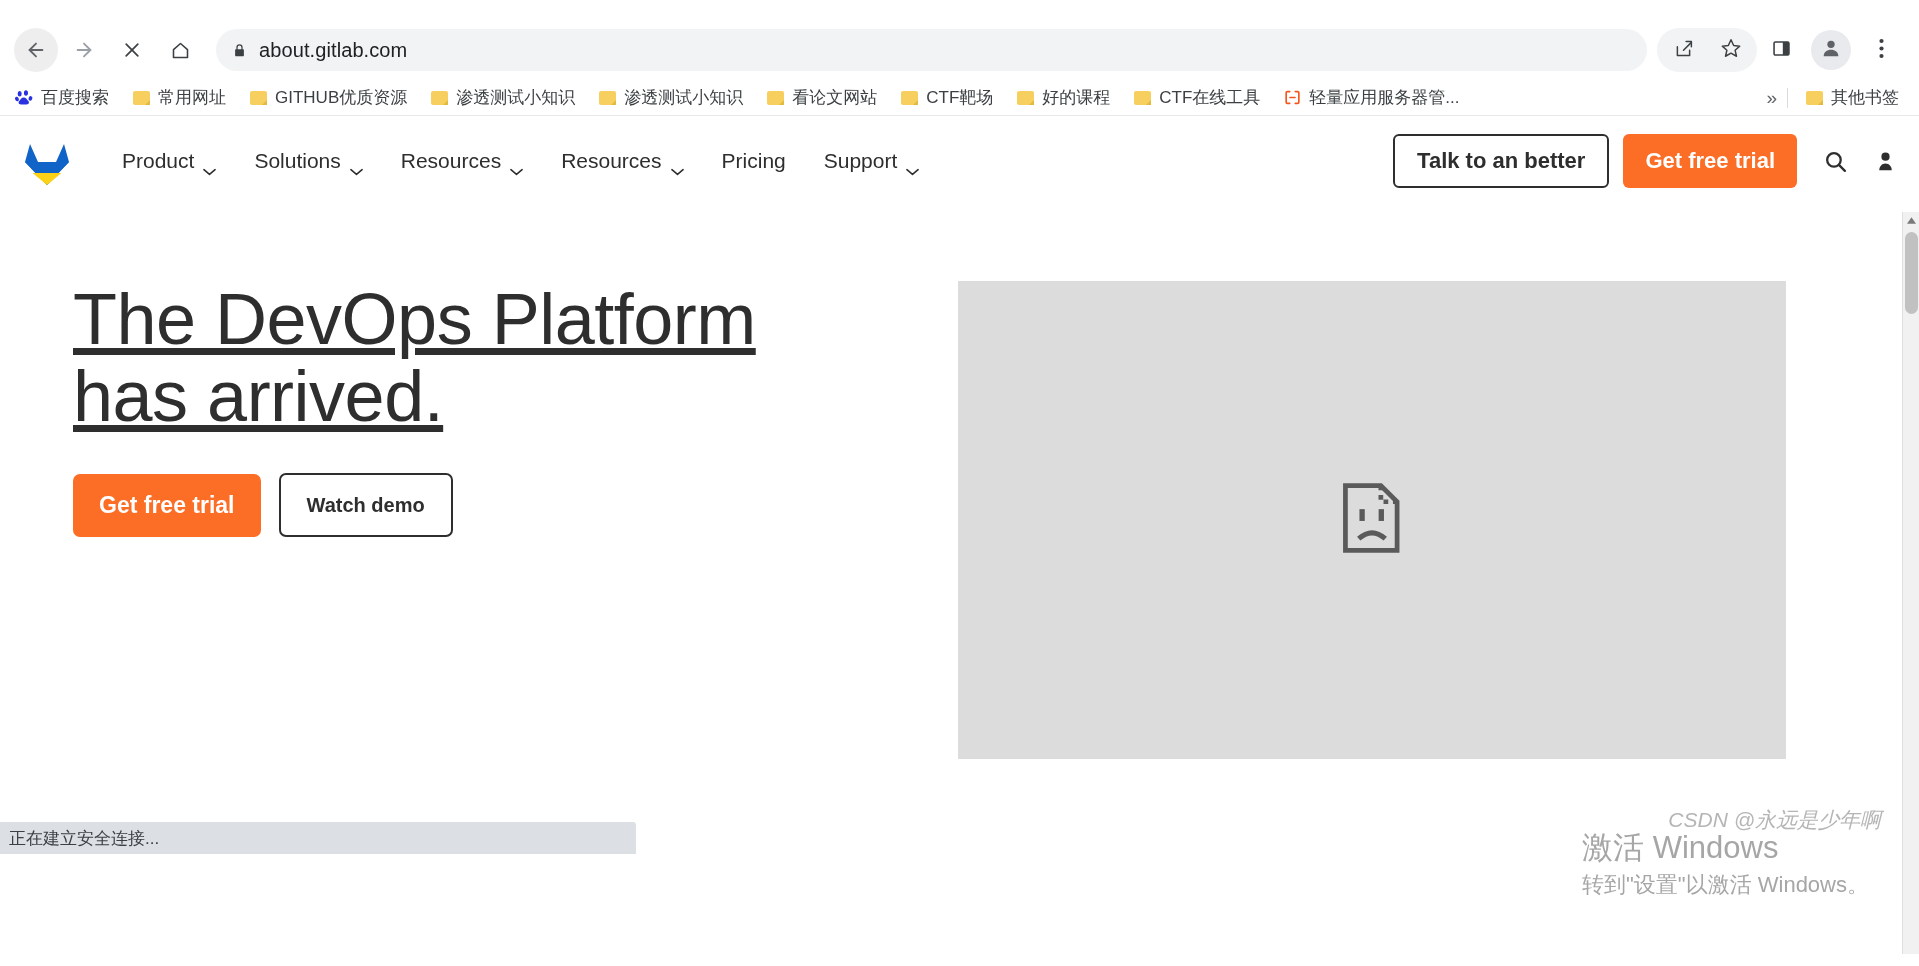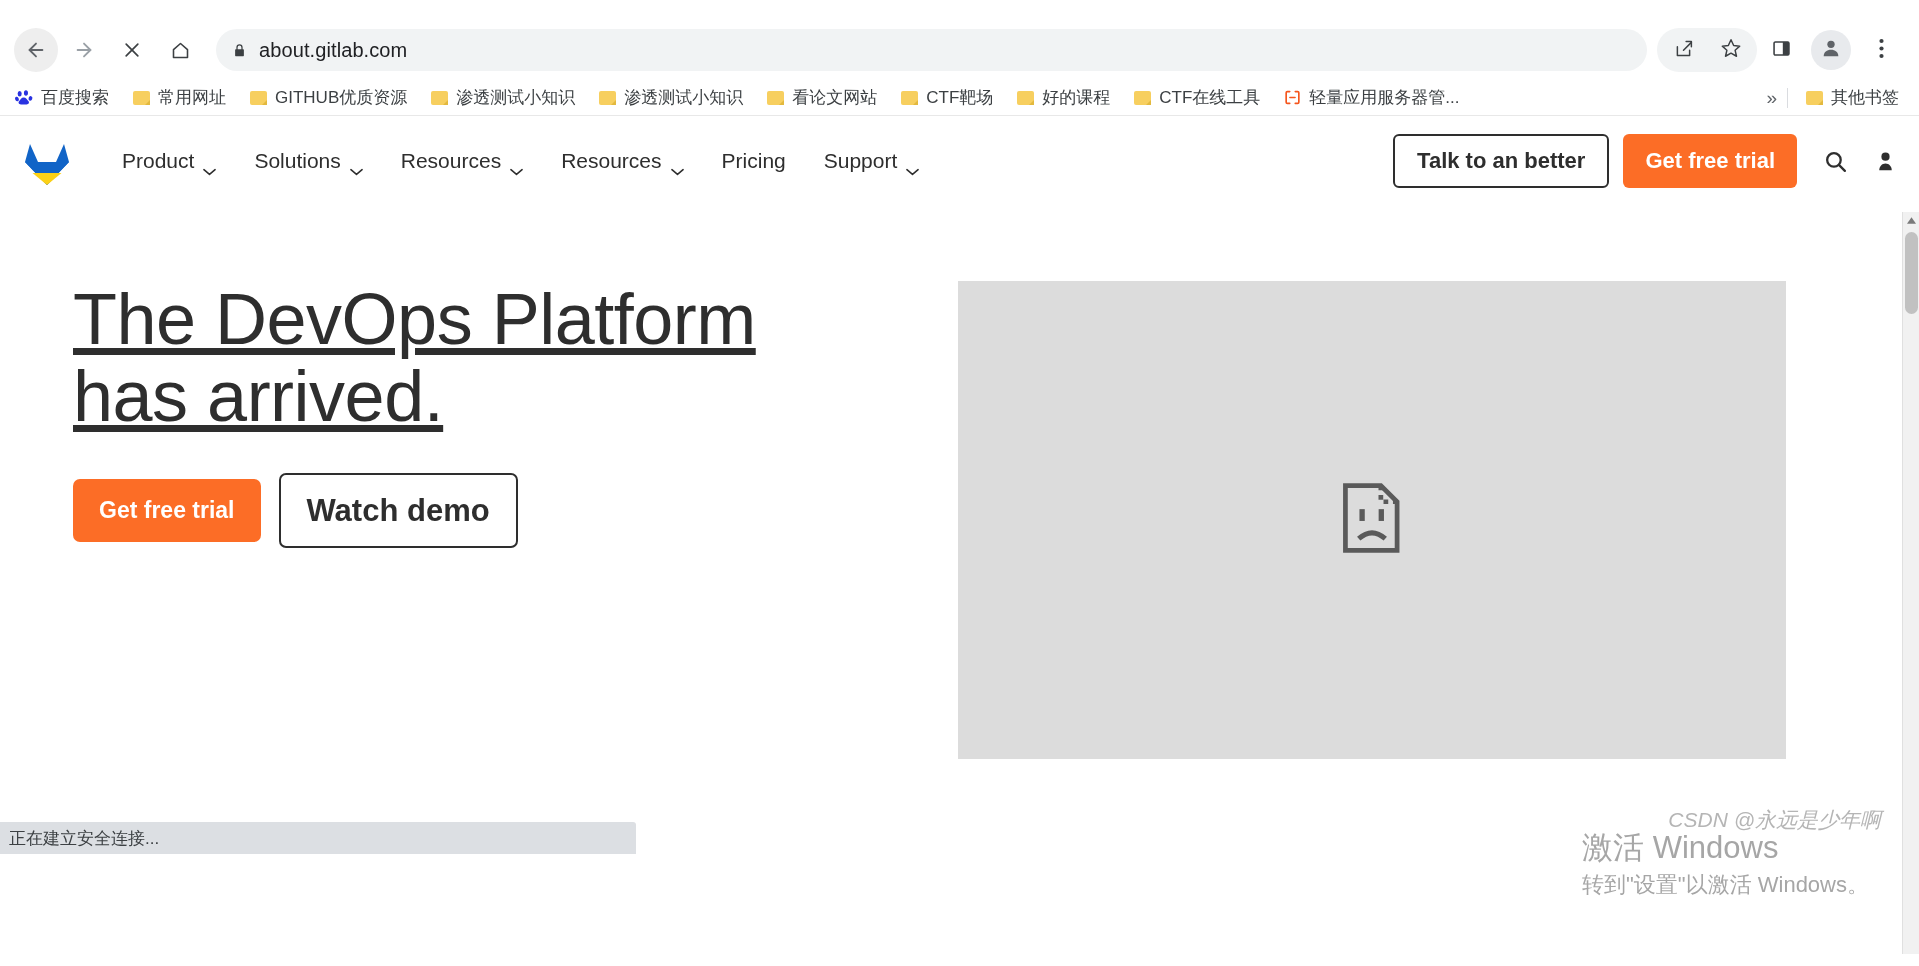--- a/index.html
+++ b/index.html
@@ -203,21 +203,21 @@
     font-size: 23px;
     font-weight: bold;
     border-radius: 7px;
     padding: 20px 26px;
     border: none;
     line-height: 1;
   }
   .cta-secondary {
     background: #fff;
     color: #2e2e2e;
-    font-size: 31px;
+    font-size: 20px;
     font-weight: bold;
     border: 2px solid #2e2e2e;
     border-radius: 7px;
     padding: 20px 26px;
     margin-left: 18px;
     line-height: 1;
   }
   .hero-right {
     margin-left: 25px;
     width: 828px; height: 478px;

